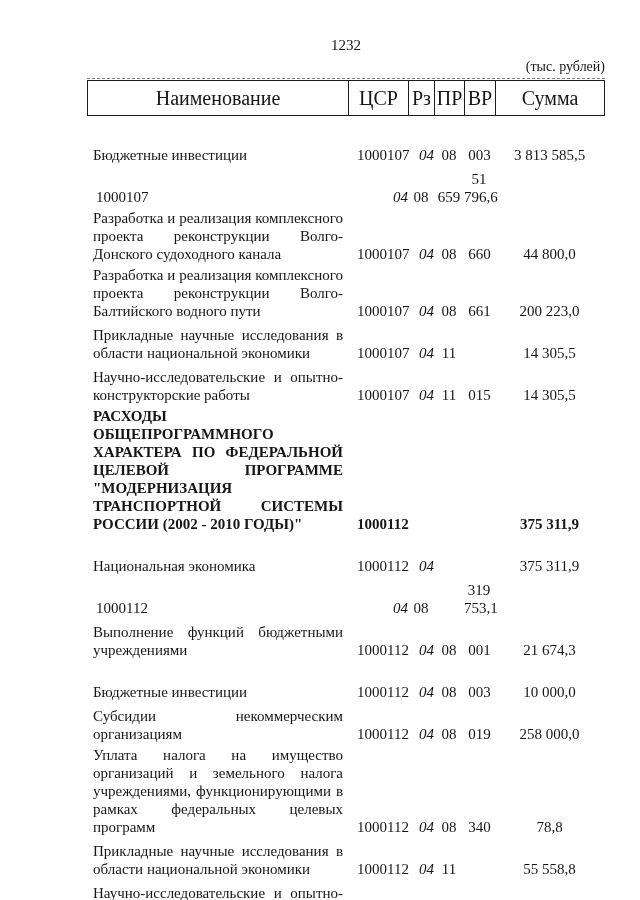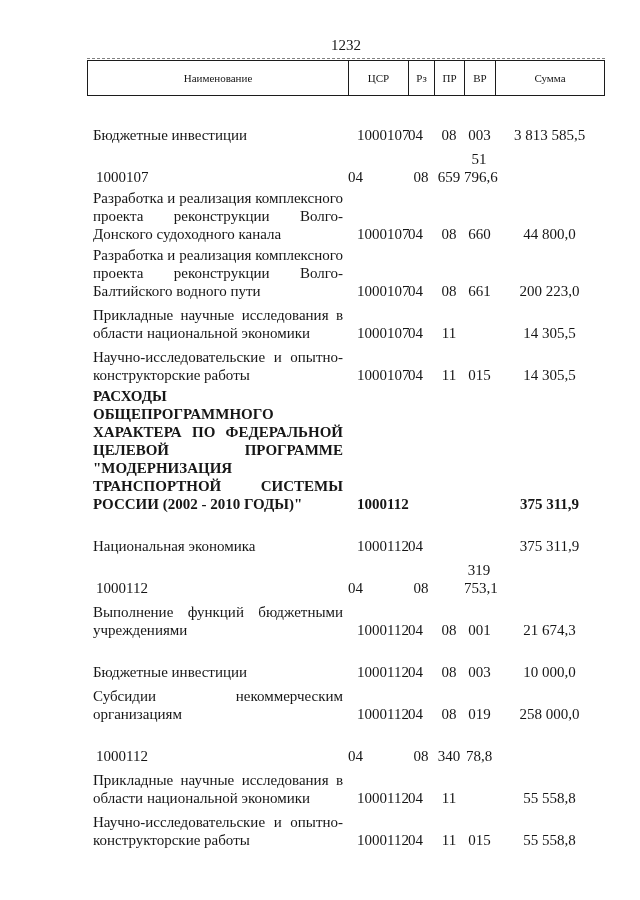--- a/index.html
+++ b/index.html
@@ -41,51 +41,52 @@
   }
   .thead {
     border: 1.6px solid #1c1c1c;
     height: 34px;
   }
   .th {
     display: flex;
     align-items: center;
     justify-content: center;
     border-right: 1.4px solid #1c1c1c;
-    font-size: 11px;
+    font-size: 20px;
   }
   .th:last-child { border-right: none; }
   .tbody { }
   .row {
     align-items: end;
     margin-top: 3px;
   }
   .row:first-child { margin-top: 9px; }
   .cell { min-height: 18px; }
   .cell.name {
     text-align: justify;
     text-align-last: left;
     padding: 0 5px 0 6px;
   }
   .cell.csr { padding-left: 9px; }
-  .cell.rz  { text-align: left; }
+  .cell.rz  { text-align: right; font-style: italic; }
   .cell.pr  { text-align: center; margin-top: 21px; }
   .cell.vr  { text-align: center; }
   .cell.sum { text-align: center; padding-right: 1px; }
   .row.bold .cell.name,
   .row.bold .cell.csr,
   .row.bold .cell.sum { font-weight: bold; }
 </style>
 </head>
 <body>
 
 <div class="page">
 
   <div class="page-number">1232</div>
 
+  <div class="units-note">(тыс. рублей)</div>
 
   <div class="rule-artifact"></div>
 
   <div class="thead grid-cols">
     <div class="th">Наименование</div>
     <div class="th">ЦСР</div>
     <div class="th">Рз</div>
     <div class="th">ПР</div>
     <div class="th">ВР</div>
     <div class="th">Сумма</div>
@@ -192,20 +193,21 @@
   <div class="row grid-cols">
     <div class="cell name">Субсидии некоммерческим организациям</div>
     <div class="cell csr">1000112</div>
     <div class="cell rz">04</div>
     <div class="cell pr">08</div>
     <div class="cell vr">019</div>
     <div class="cell sum">258 000,0</div>
   </div>
 
   <div class="row grid-cols">
+    <div class="cell name">Уплата налога на имущество организаций и земельного налога учреждениями, функционирующими в рамках федеральных целевых программ</div>
     <div class="cell csr">1000112</div>
     <div class="cell rz">04</div>
     <div class="cell pr">08</div>
     <div class="cell vr">340</div>
     <div class="cell sum">78,8</div>
   </div>
 
   <div class="row grid-cols">
     <div class="cell name">Прикладные научные исследования в области национальной экономики</div>
     <div class="cell csr">1000112</div>

